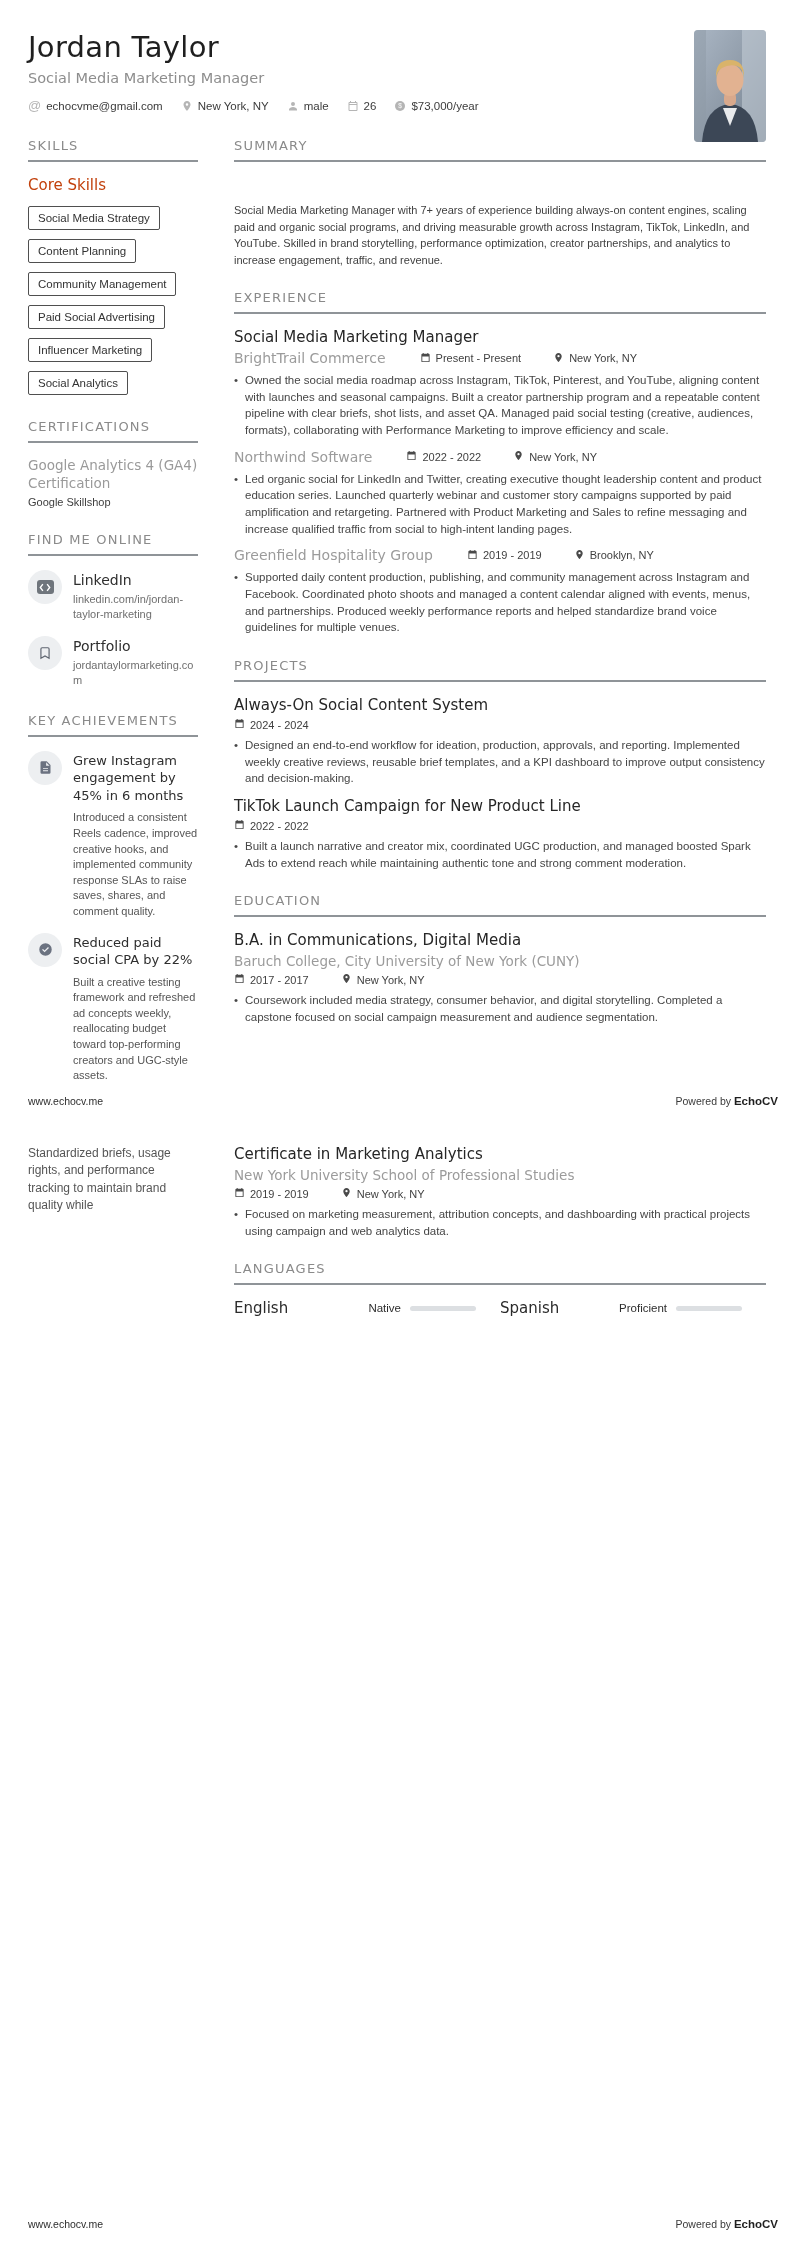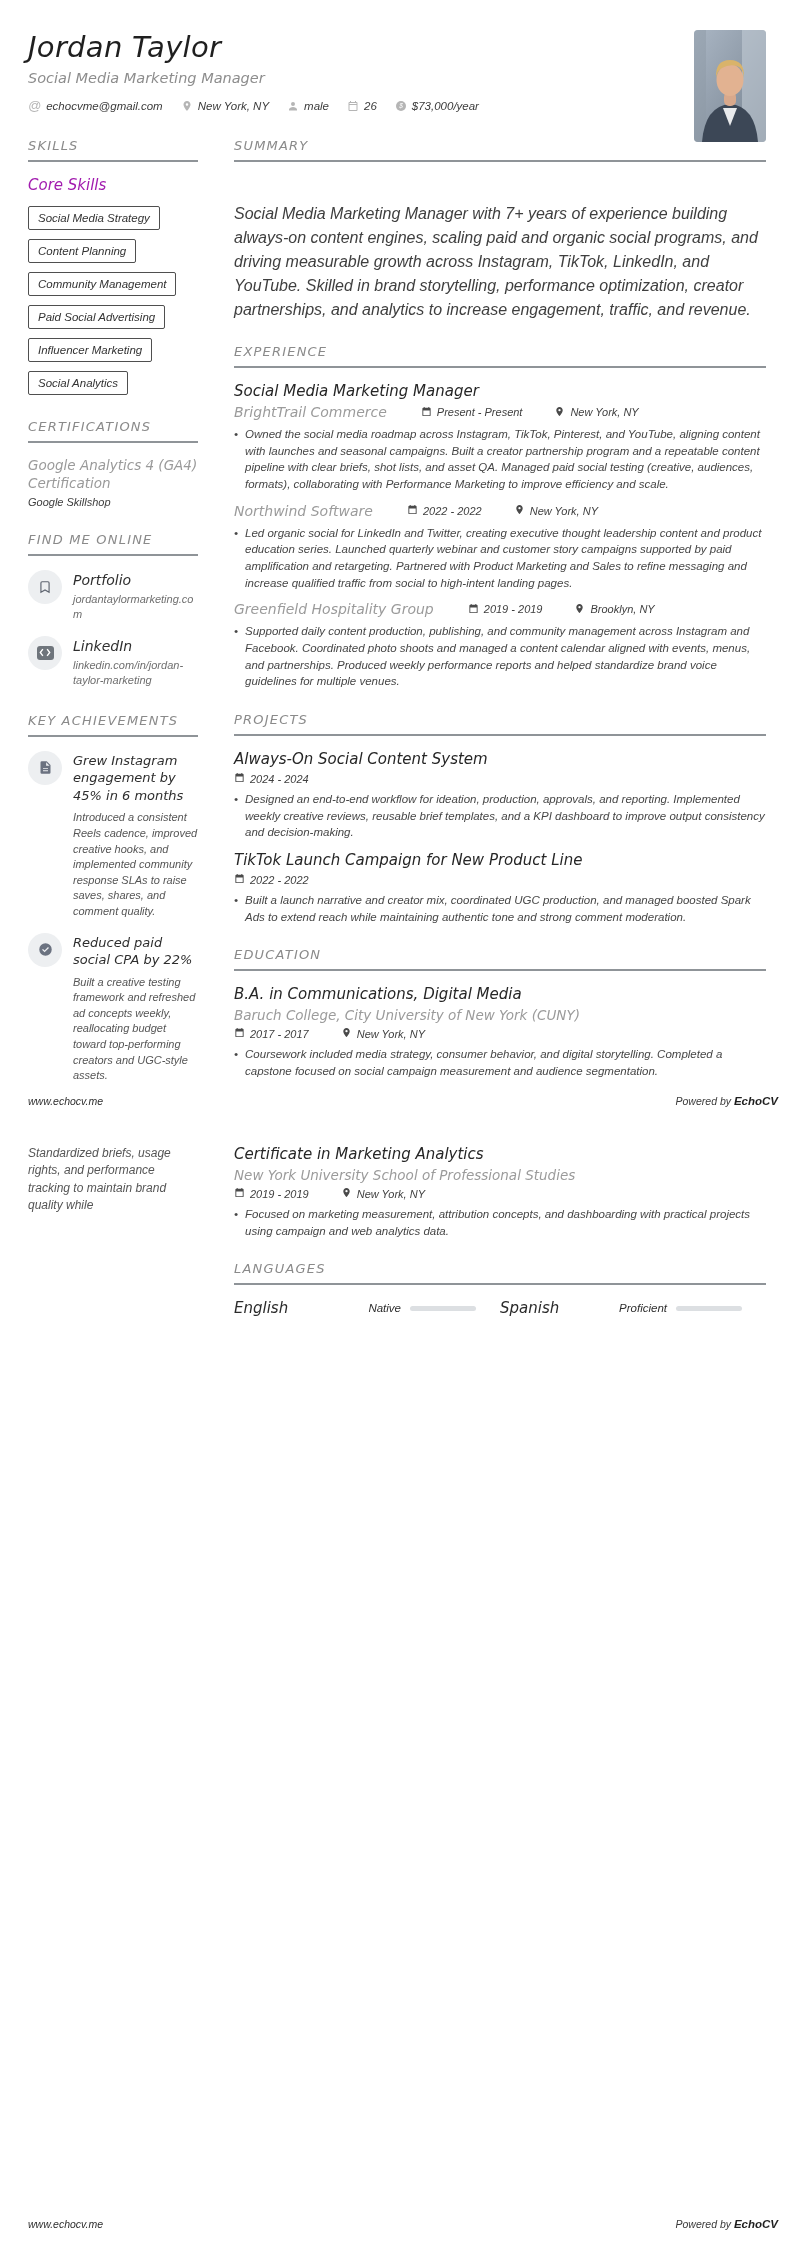--- a/index.html
+++ b/index.html
@@ -1,19 +1,19 @@
 <!DOCTYPE html>
 <html><head>
 <meta charset="utf-8">
 <style>
   * { box-sizing: border-box; }
   html, body { margin: 0; padding: 0; background: #ffffff; }
   body { width: 794px; font-family: "Liberation Sans", sans-serif; color: #333; }
 
-  .page { width: 794px; height: 1123px; position: relative; background: #fff; overflow: hidden; font-style: italic; }
+  .page { width: 794px; height: 1123px; position: relative; background: #fff; overflow: hidden; }
   .page-inner { padding: 30px 28px 0 28px; }
 
   
   .name { font-family: "DejaVu Sans", sans-serif; font-size: 29px; color: #1f1f1f; letter-spacing: .3px; }
   .job-headline { font-family: "DejaVu Sans", sans-serif; font-size: 14.5px; color: #8d8d8d; margin-top: 6px; }
   .contact-row { display: flex; gap: 18px; margin-top: 13px; align-items: center; font-size: 11.5px; color: #3c3c3c; }
   .contact-item { display: flex; align-items: center; gap: 5px; }
   .c-icon { color: #b5b5b5; font-size: 13px; line-height: 1; display: inline-flex; }
   .c-icon svg { width: 12px; height: 12px; fill: #b5b5b5; }
 
@@ -23,21 +23,21 @@
   .columns { display: flex; gap: 36px; margin-top: 26px; }
   .col-left { flex: 0 0 170px; width: 170px; }
   .col-right { flex: 1; min-width: 0; }
 
   .sec-heading { font-family: "DejaVu Sans", sans-serif; font-size: 13px; letter-spacing: 1.2px; color: #8a8a8a;
                  padding-bottom: 7px; border-bottom: 2px solid #8f9498; margin-bottom: 14px; }
   .side-section { margin-bottom: 24px; }
   .main-section { margin-bottom: 22px; }
 
   
-  .skill-group-title { font-family: "DejaVu Sans", sans-serif; font-size: 15px; color: #a21caf; margin: 2px 0 12px; }
+  .skill-group-title { font-family: "DejaVu Sans", sans-serif; font-size: 15px; color: #c2410c; margin: 2px 0 12px; }
   .chip-row { margin-bottom: 9px; }
   .chip { display: inline-block; border: 1px solid #4f4f4f; border-radius: 2px; padding: 5px 9px; font-size: 11.5px; color: #333; background: #fff; }
 
   
   .cert-title { font-family: "DejaVu Sans", sans-serif; font-size: 13.5px; color: #9a9a9a; line-height: 1.3; margin-bottom: 4px; }
   .cert-org { font-size: 11px; color: #3d3d3d; margin-bottom: 13px; }
 
   
   .icon-circle { width: 34px; height: 34px; border-radius: 50%; background: #edeff1; display: flex; align-items: center; justify-content: center; flex: 0 0 34px; }
   .online-item { display: flex; gap: 11px; margin-bottom: 13px; }
@@ -46,21 +46,21 @@
   .code-badge { width: 17px; height: 14px; background: #6f757c; border-radius: 3px; display: flex; align-items: center; justify-content: center; }
   .code-badge svg { width: 12px; height: 9px; stroke: #fff; fill: none; stroke-width: 1.6; }
 
   .ach-item { display: flex; gap: 11px; margin-bottom: 13px; }
   .ach-title { font-family: "DejaVu Sans", sans-serif; font-size: 13px; color: #2e2e2e; line-height: 1.35; margin: 1px 0 6px; }
   .ach-desc { font-size: 11px; color: #555; line-height: 1.42; }
   .ach-icon svg { width: 15px; height: 15px; fill: #6b7280; }
   .bm svg { width: 14px; height: 14px; fill: none; stroke: #5f6570; stroke-width: 2; }
 
   
-  .summary-text { font-size: 16px; color: #3f3f3f; line-height: 1.5; margin-top: 40px; }
+  .summary-text { font-size: 11px; color: #3f3f3f; line-height: 1.5; margin-top: 40px; }
   .entry { margin-bottom: 10px; }
   .entry-title { font-family: "DejaVu Sans", sans-serif; font-size: 15px; color: #262626; margin-bottom: 4px; }
   .entry-sub { font-family: "DejaVu Sans", sans-serif; font-size: 13.5px; color: #9b9b9b; margin-bottom: 4px; }
   .meta-row { display: flex; align-items: center; gap: 32px; margin-bottom: 6px; flex-wrap: wrap; }
   .company { font-family: "DejaVu Sans", sans-serif; font-size: 14px; color: #9b9b9b; margin-right: 2px; }
   .meta-item { display: flex; align-items: center; gap: 5px; font-size: 11px; color: #3f3f3f; }
   .m-icon svg { width: 11px; height: 11px; fill: #4a4a4a; }
   .bullet { display: flex; gap: 7px; font-size: 11.5px; color: #464646; line-height: 1.45; }
   .bullet .dot { flex: 0 0 auto; }
 
@@ -169,44 +169,44 @@
           <div class="sec-heading">CERTIFICATIONS</div>
           <div>
             <div class="cert-title">Google Analytics 4 (GA4) Certification</div>
             <div class="cert-org">Google Skillshop</div>
           </div>
         </div>
 
         <div class="side-section">
           <div class="sec-heading">FIND ME ONLINE</div>
           <div class="online-item">
-            <span class="icon-circle bm">
-              <svg viewBox="0 0 24 24">
-                  <path d="M17 3H7a2 2 0 0 0-2 2v16l7-4 7 4V5a2 2 0 0 0-2-2z"></path>
-                </svg>
-            </span>
-            <span>
-              <span class="online-label" style="display:block">Portfolio</span>
-              <a class="online-url" href="#">jordantaylormarketing.com</a>
-            </span>
-          </div>
-          <div class="online-item">
             <span class="icon-circle">
               <span class="code-badge">
                   <svg viewBox="0 0 14 10">
                     <path d="M4.5 1 1.5 5l3 4"></path>
                     <path d="M9.5 1 12.5 5l-3 4"></path>
                   </svg>
                 </span>
             </span>
             <span>
               <span class="online-label" style="display:block">LinkedIn</span>
               <a class="online-url" href="#">linkedin.com/in/jordan-taylor-marketing</a>
             </span>
           </div>
+          <div class="online-item">
+            <span class="icon-circle bm">
+              <svg viewBox="0 0 24 24">
+                  <path d="M17 3H7a2 2 0 0 0-2 2v16l7-4 7 4V5a2 2 0 0 0-2-2z"></path>
+                </svg>
+            </span>
+            <span>
+              <span class="online-label" style="display:block">Portfolio</span>
+              <a class="online-url" href="#">jordantaylormarketing.com</a>
+            </span>
+          </div>
         </div>
 
         <div class="side-section">
           <div class="sec-heading">KEY ACHIEVEMENTS</div>
 
           <div class="ach-item">
             <span class="icon-circle ach-icon">
               <svg viewBox="0 0 24 24">
                   <path d="M14 2H6a2 2 0 0 0-2 2v16a2 2 0 0 0 2 2h12a2 2 0 0 0 2-2V8zm-1 7V3.5L18.5 9zM8 13h8v1.5H8zm0 3.5h8V18H8z"></path>
                 </svg>

